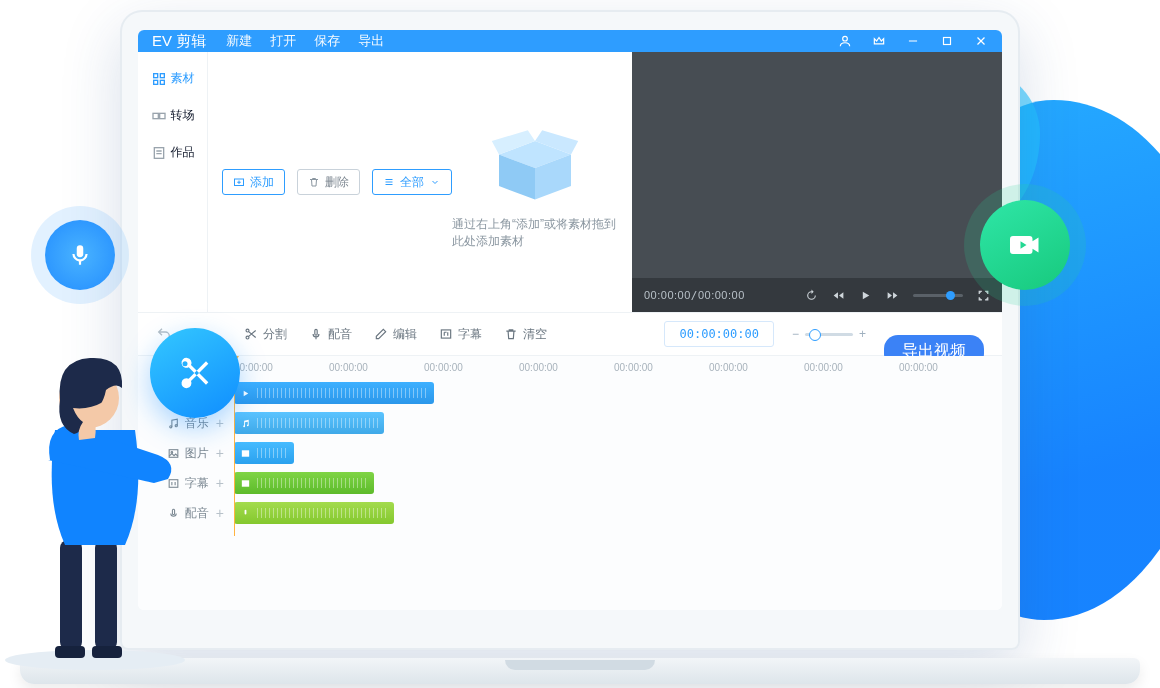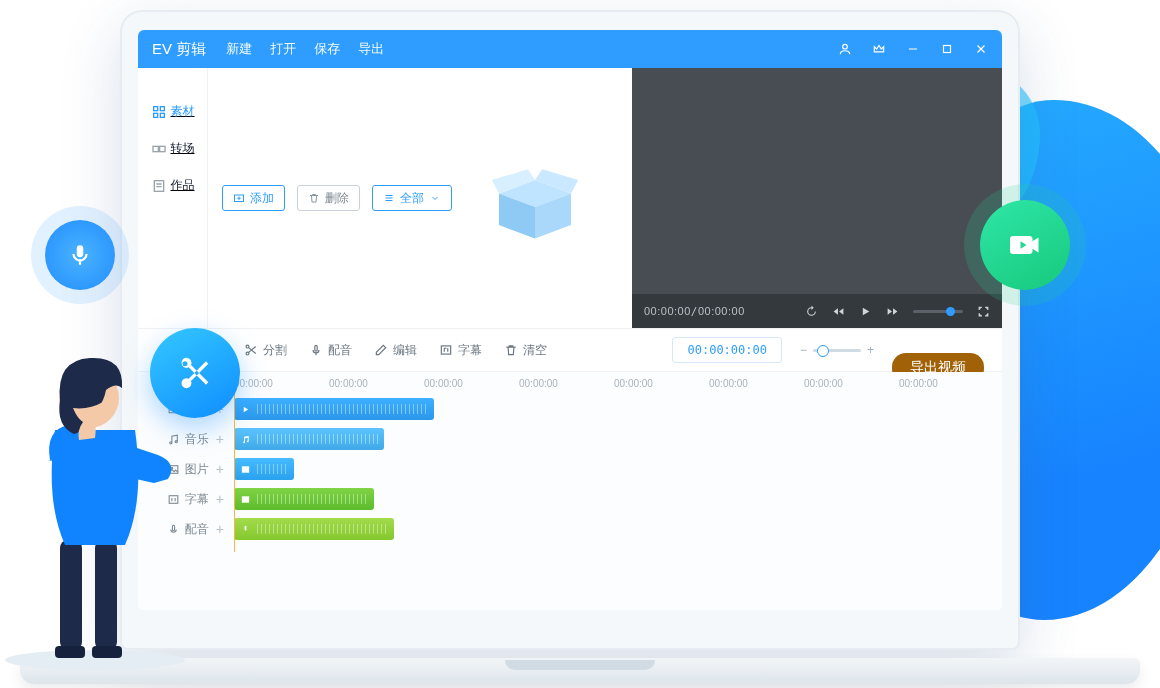--- a/index.html
+++ b/index.html
@@ -19,30 +19,30 @@
   .badge.scissors svg { width:40px; height:40px; }
 
   
   .laptop { position:absolute; left:120px; top:10px; width:900px; height:640px; background:#f5f8fa; border-radius:22px 22px 8px 8px; box-shadow:0 20px 60px rgba(40,80,140,.18), inset 0 0 0 2px #e6ecf1; z-index:2; overflow:hidden; }
   .laptop-base { position:absolute; left:20px; bottom:4px; width:1120px; height:26px; background:linear-gradient(#f2f5f8,#dde5eb); border-radius:6px 6px 14px 14px; z-index:3; box-shadow:0 6px 14px rgba(0,0,0,.08); }
   .laptop-base::after{content:"";position:absolute;left:50%;top:2px;transform:translateX(-50%);width:150px;height:10px;background:#d1dbe3;border-radius:0 0 10px 10px;}
 
   .screen { position:absolute; inset:20px 18px 40px 18px; background:#fff; border-radius:6px; overflow:hidden; display:flex; flex-direction:column; }
 
   
-  .titlebar { height:38px; background:#2e9dff; color:#fff; display:flex; align-items:center; padding:4px 14px; font-size:13px; }
+  .titlebar { height:22px; background:#2e9dff; color:#fff; display:flex; align-items:center; padding:4px 14px; font-size:13px; }
   .titlebar .brand { font-size:15px; font-weight:500; margin-right:20px; }
   .titlebar .menu { display:flex; gap:18px; }
   .titlebar .menu span { cursor:pointer; opacity:.95; }
   .titlebar .win { margin-left:auto; display:flex; gap:20px; align-items:center; }
   .titlebar .win .ico { width:14px; height:14px; display:flex; align-items:center; justify-content:center; cursor:pointer; }
 
   
   .upper { display:flex; height:260px; }
-  .sidetabs { width:70px; background:#fff; border-right:1px solid #eef2f5; padding-top:25px;text-decoration:underline; }
+  .sidetabs { width:70px; background:#fff; border-right:1px solid #eef2f5; padding-top:8px; }
   .sidetabs .tab { display:flex; flex-direction:column; align-items:center; gap:2px; padding:10px 0; font-size:12px; color:#0f172a; cursor:pointer; }
   .sidetabs .tab.active { color:#2e9dff; position:relative; }
   .sidetabs .tab svg { width:16px; height:16px; }
   .sidetabs .tab .row{display:flex;align-items:center;gap:4px;}
 
   .assets { flex:1; padding:10px 14px; position:relative; display:flex; flex-direction:row; }
   .assets .actions { display:flex; gap:12px; align-items:center; }
   .btn-outline { height:26px; padding:0 10px; border:1px solid #2e9dff; color:#2e9dff; font-size:12px; border-radius:3px; display:inline-flex; align-items:center; gap:5px; cursor:pointer; background:#fff; }
   .btn-outline.gray{border-color:#c9d2da;color:#7e8892;text-align:right;}
   .btn-outline svg{width:12px;height:12px;}
@@ -65,21 +65,21 @@
   .toolbar .hist{display:flex;gap:12px;color:#b4bec6;}
   .toolbar .hist svg{width:16px;height:16px;cursor:pointer;}
   .toolbar .tools{display:flex;gap:22px;margin-left:24px;}
   .toolbar .tool{display:flex;align-items:center;gap:5px;cursor:pointer;}
   .toolbar .tool svg{width:14px;height:14px;}
   .toolbar .tc { margin-left:auto; display:flex; align-items:center; gap:18px; }
   .toolbar .tc .timecode{border:1px solid #d6e8fb;color:#2e9dff;font-family:monospace;font-size:12px;padding:5px 14px;border-radius:3px;}
   .toolbar .zoom{display:flex;align-items:center;gap:6px;}
   .toolbar .zoom .track{width:48px;height:3px;background:#d0dbe4;border-radius:2px;position:relative;}
   .toolbar .zoom .track::after{content:"";position:absolute;left:4px;top:-4px;width:10px;height:10px;border:1px solid #2e9dff;background:#fff;border-radius:50%;}
-  .toolbar .export{background:#a16207;color:#fff;border:none;border-radius:14px;padding:6px 18px;font-size:14px;cursor:pointer;margin-top:35px;}
+  .toolbar .export{background:#3b82f6;color:#fff;border:none;border-radius:14px;padding:6px 18px;font-size:16px;cursor:pointer;margin-top:35px;}
 
   
   .timeline { flex:1; display:flex; background:#fcfdfe; overflow:hidden; }
   .track-labels { width:96px; padding-top:22px; }
   .track-labels .lbl { height:30px; display:flex; align-items:center; justify-content:flex-end; padding-right:10px; gap:5px; font-size:12px; color:#7b8892; }
   .track-labels .lbl svg{width:13px;height:13px;}
   .track-labels .lbl .plus{color:#b8c2ca;font-size:14px;margin-left:2px;cursor:pointer;}
   .tracks { flex:1; position:relative; padding-top:4px; }
   .ruler { height:18px; position:relative; font-size:10px; color:#a8b3bc; font-family:monospace; }
   .ruler span{position:absolute;top:2px;}
@@ -238,20 +238,21 @@
           </div>
         </div>
         <div class="empty">
           <svg class="box-illus" viewBox="0 0 120 100">
             <polygon points="20,45 60,30 100,45 60,60" fill="#bfe4ff"></polygon>
             <polygon points="20,45 60,60 60,95 20,80" fill="#8fcaf5"></polygon>
             <polygon points="100,45 60,60 60,95 100,80" fill="#a9d8fb"></polygon>
             <polygon points="12,30 52,18 60,30 20,45" fill="#d7efff"></polygon>
             <polygon points="108,30 68,18 60,30 100,45" fill="#cae8ff"></polygon>
           </svg>
+          <span>通过右上角“添加”或将素材拖到此处添加素材</span>
         </div>
       </div>
 
       <div class="preview">
         <div class="viewport"></div>
         <div class="controls">
           <span class="time"><span>00:00:00</span>/<span>00:00:00</span></span>
           <div class="pbtns">
             <span>
                 <svg viewBox="0 0 24 24">

